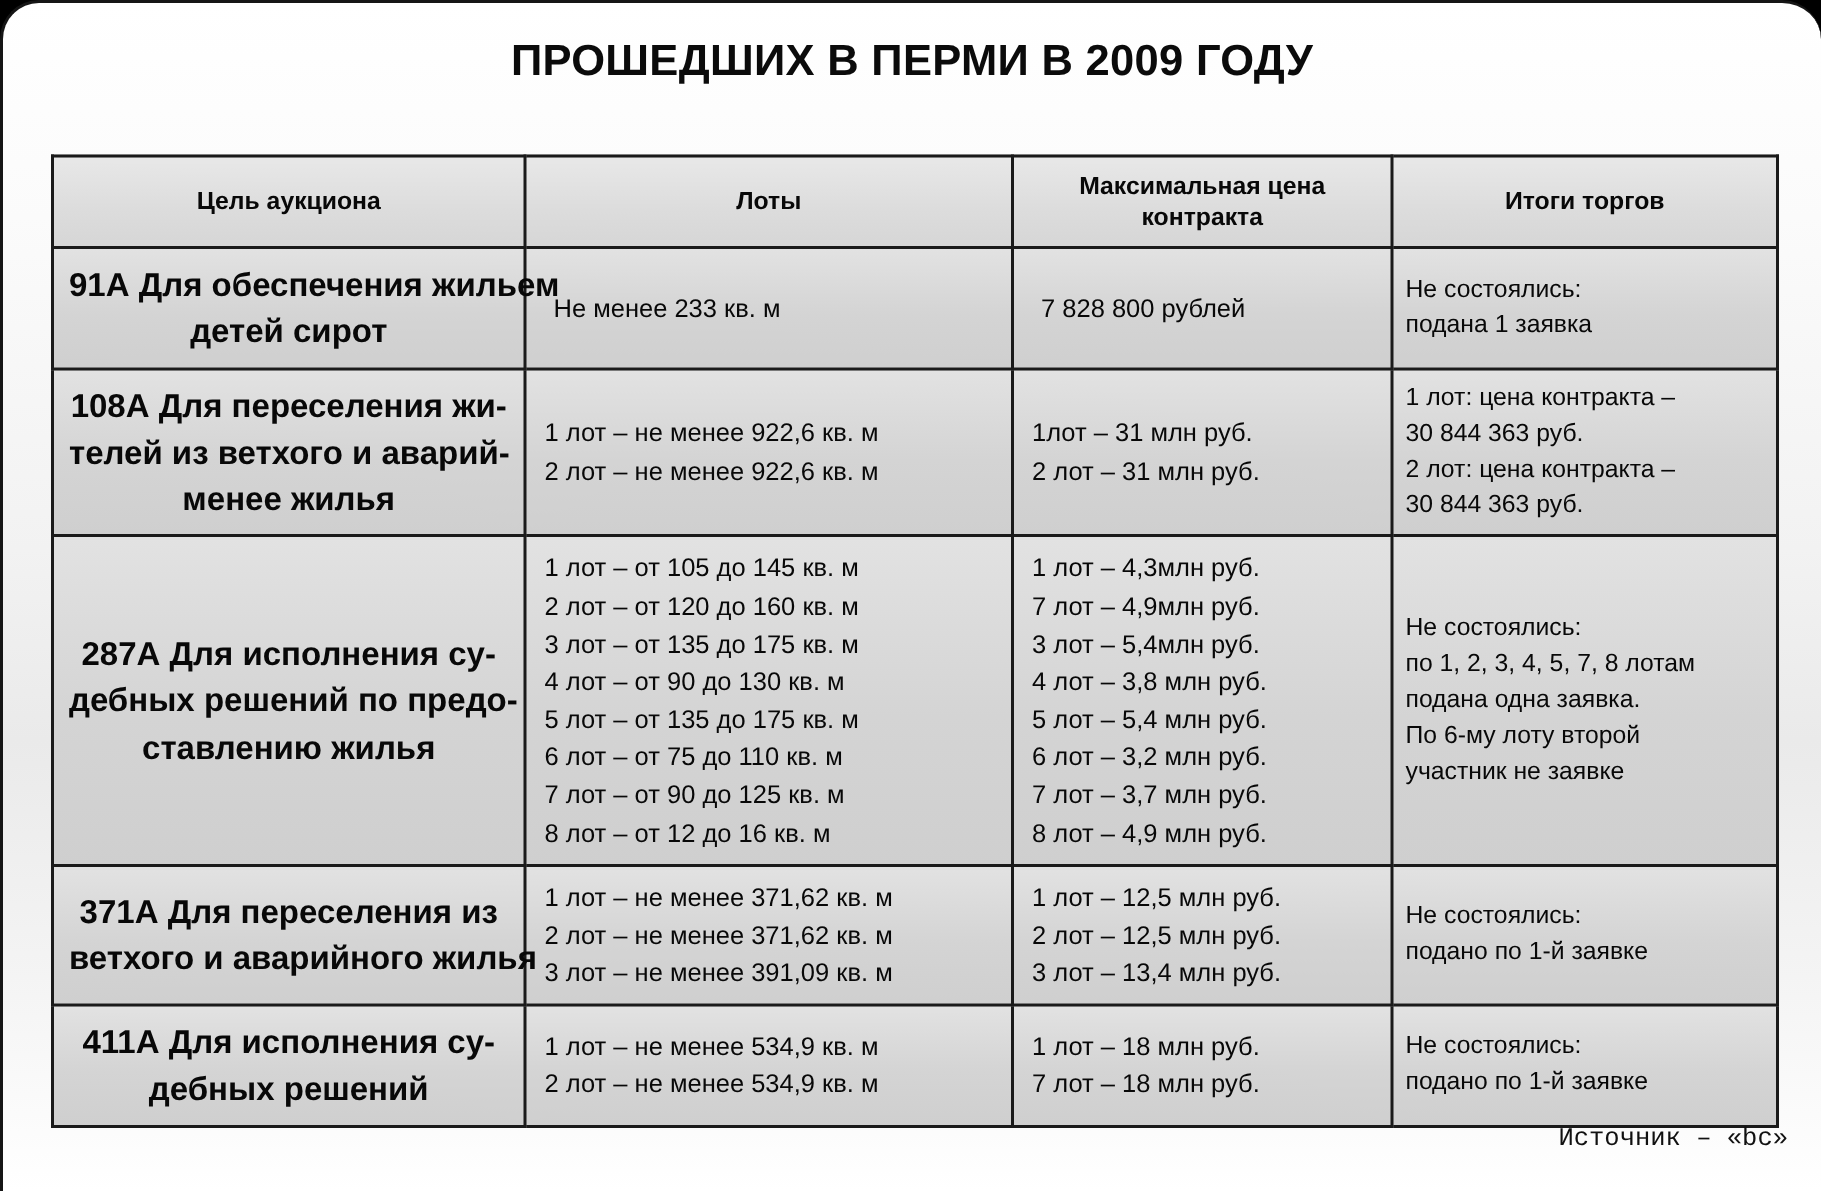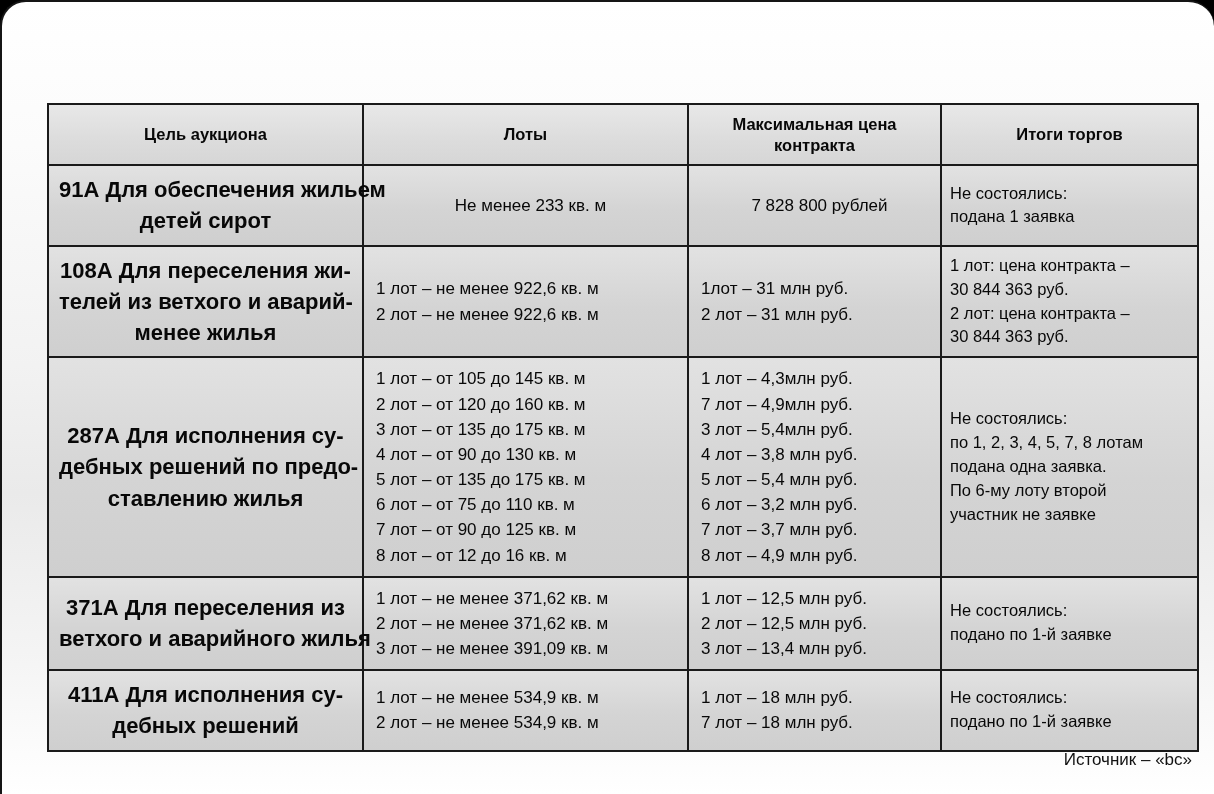--- a/index.html
+++ b/index.html
@@ -47,21 +47,21 @@
     font-weight: bold;
     letter-spacing: 0.2px;
     color: #0b0b0b;
     font-family: "Liberation Sans", "DejaVu Sans", sans-serif;
   }
   .title .line { display: block; }
 
   
   .table-wrap {
     position: absolute;
-    left: 45px;
+    left: 32px;
     top: 101px;
     width: 944px;
   }
   table.auctions {
     border-collapse: collapse;
     table-layout: fixed;
     width: 1150px;
     background: #d2d2d2;
   }
   table.auctions col.c1 { width: 315px; }
@@ -99,49 +99,50 @@
   td.price {
     font-size: 17px;
     font-weight: normal;
     text-align: left;
     padding: 8px 8px 8px 12px;
     line-height: 1.48;
   }
   
   td.lots.center,
   td.price.center {
-    text-align: center;
+    text-align: left;
     padding-left: 18px;
   }
   td.result {
     font-size: 16.5px;
     font-weight: normal;
     padding: 0 8px;
     line-height: 1.45;
   }
   .cellline { display: block; white-space: nowrap; }
   td.result .cellline { white-space: normal; }
 
   
   .source {
     position: absolute;
     right: 22px;
     top: 748px;
     font-size: 17px;
     color: #111111;
-    font-family: Liberation Sans, sans-serif;
+    font-family: Liberation Mono, monospace;
     white-space: nowrap;
   }
 </style>
 </head>
 <body>
 
 <div class="card">
 
   <h1 class="title">
+    <span class="line">ПРОШЕДШИХ В ПЕРМИ В 2009 ГОДУ</span>
   </h1>
 
   <div class="table-wrap">
     <table class="auctions">
       <colgroup>
         <col class="c1">
           <col class="c2">
           <col class="c3">
           <col class="c4">
       </colgroup>

